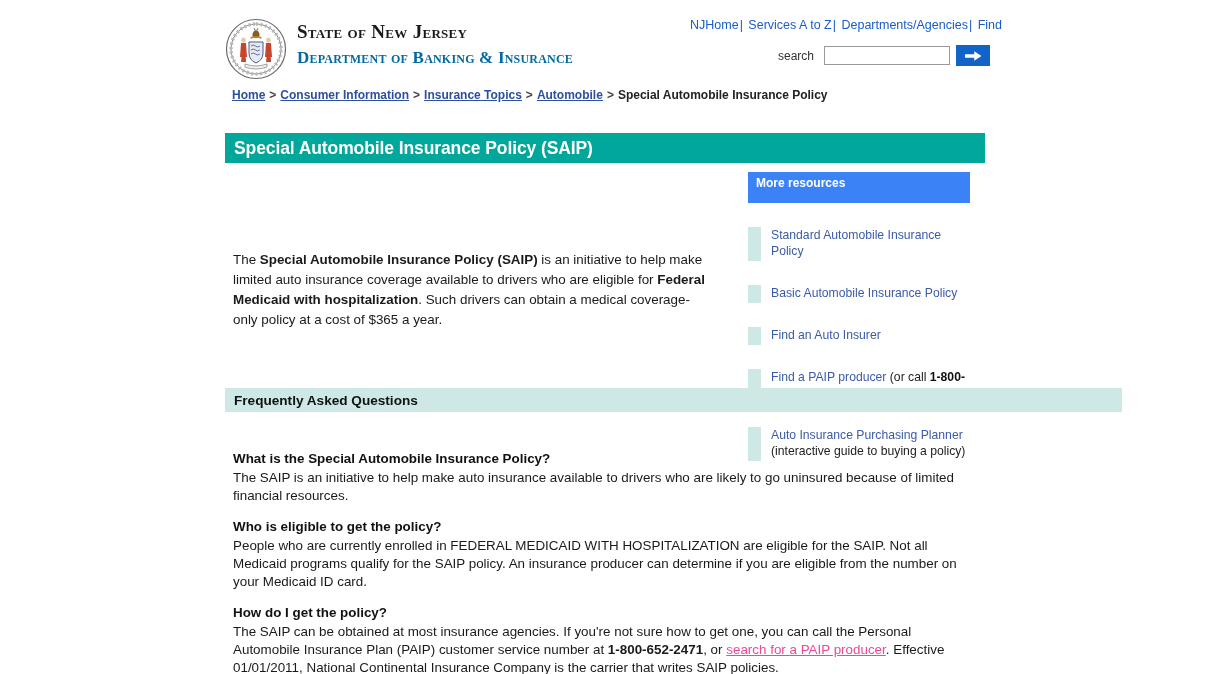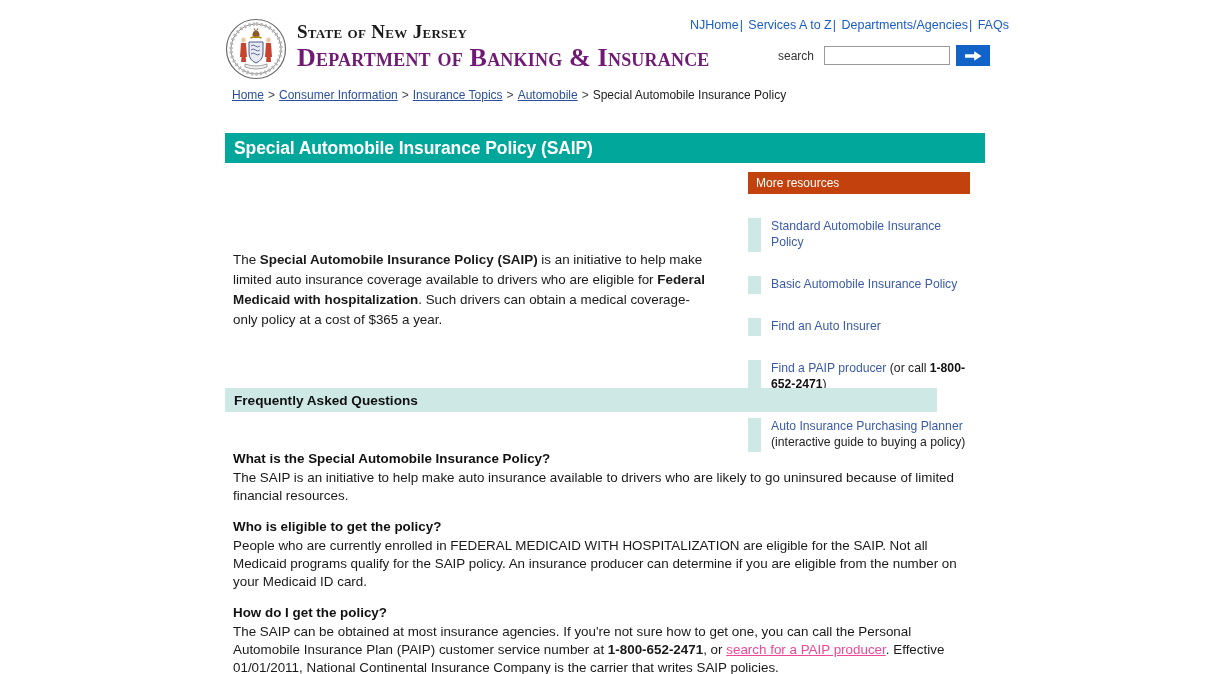--- a/index.html
+++ b/index.html
@@ -40,23 +40,23 @@
     font-size: 19px;
     letter-spacing: 0.3px;
     color: #1a1a1a;
     line-height: 20px;
     white-space: nowrap;
   }
   .brand-line2 {
     font-family: "Liberation Serif", serif;
     font-variant: small-caps;
     font-weight: bold;
-    font-size: 26px;
+    font-size: 17px;
     letter-spacing: 0.2px;
-    color: #701a75;
+    color: #0369a1;
     line-height: 29px;
     white-space: nowrap;
     margin-top: 1px;
   }
 
   
   .topnav {
     position: absolute;
     left: 690px; top: 18px;
     font-size: 12.5px;
@@ -107,20 +107,21 @@
   }
   .search-btn svg { display: block; }
 
   
   .breadcrumb {
     position: absolute;
     left: 232px; top: 88px;
     font-size: 12px;
     color: #222222;
     white-space: nowrap;
+    font-weight: bold;
   }
   .breadcrumb a {
     color: #2d4fa0;
     text-decoration: underline;
   }
   .breadcrumb .crumb-sep { color: #444444; padding: 0 4px; }
   .breadcrumb .current { color: #222222; }
 
   
   .title-banner {
@@ -151,25 +152,25 @@
   }
   .intro b { font-weight: bold; }
 
   
   .resources {
     position: absolute;
     left: 748px; top: 172px;
     width: 222px;
   }
   .resources-head {
-    background: #c2410c;
+    background: #3b82f6;
     color: #ffffff;
     font-size: 12px;
-    font-weight: normal;
-    height: 22px;
+    font-weight: bold;
+    height: 31px;
     line-height: 22px;
     padding-left: 8px;
     box-sizing: border-box;
   }
   .res-item {
     display: flex;
     align-items: stretch;
     margin-top: 24px;
     justify-content: flex-end;
   }
@@ -190,21 +191,21 @@
     color: #3b5ba8;
     text-decoration: none;
   }
   .res-text b { font-weight: bold; color: #111111; }
   .res-sub { color: #222222; }
 
   
   .faq-banner {
     position: absolute;
     left: 225px; top: 388px;
-    width: 712px; height: 24px;
+    width: 897px; height: 24px;
     background: #cde8e5;
     display: flex;
     align-items: center;
   }
   .faq-banner h2 {
     margin: 0;
     padding-left: 9px;
     font-size: 13.6px;
     font-weight: bold;
     color: #111111;
@@ -271,21 +272,21 @@
     <div class="brand">
       <div class="brand-line1">State of New Jersey</div>
       <div class="brand-line2">Department of Banking &amp; Insurance</div>
     </div>
   </div>
 
   <div class="topnav">
     <a href="#">NJHome</a><span class="sep">|</span>
     <a href="#">Services A to Z</a><span class="sep">|</span>
     <a href="#">Departments/Agencies</a><span class="sep">|</span>
-    <a href="#">FAQs</a>
+    <a href="#">Find</a>
   </div>
 
   <div class="searchbar">
     <span class="search-label">search</span>
     <input class="search-input" type="text" placeholder="" style="">
     <button class="search-btn">
       <span>
         <svg width="17" height="12" viewBox="0 0 17 12">
           <path d="M0 4.3 h9.2 V1.2 L16.5 6 L9.2 10.8 V7.7 H0 Z" fill="#ffffff"></path>
         </svg>

